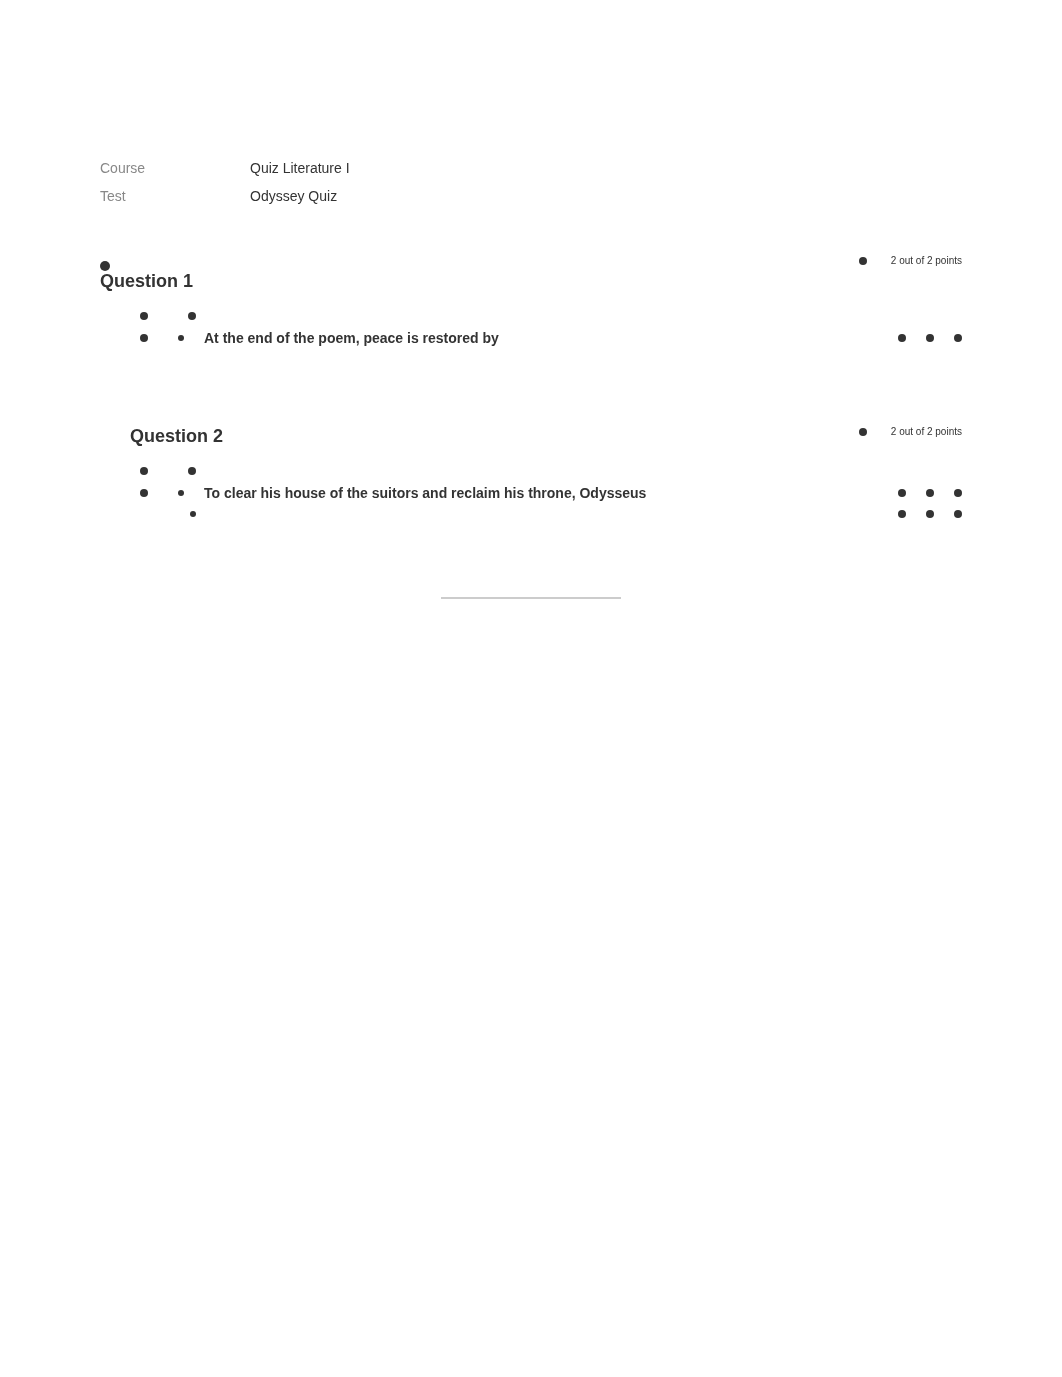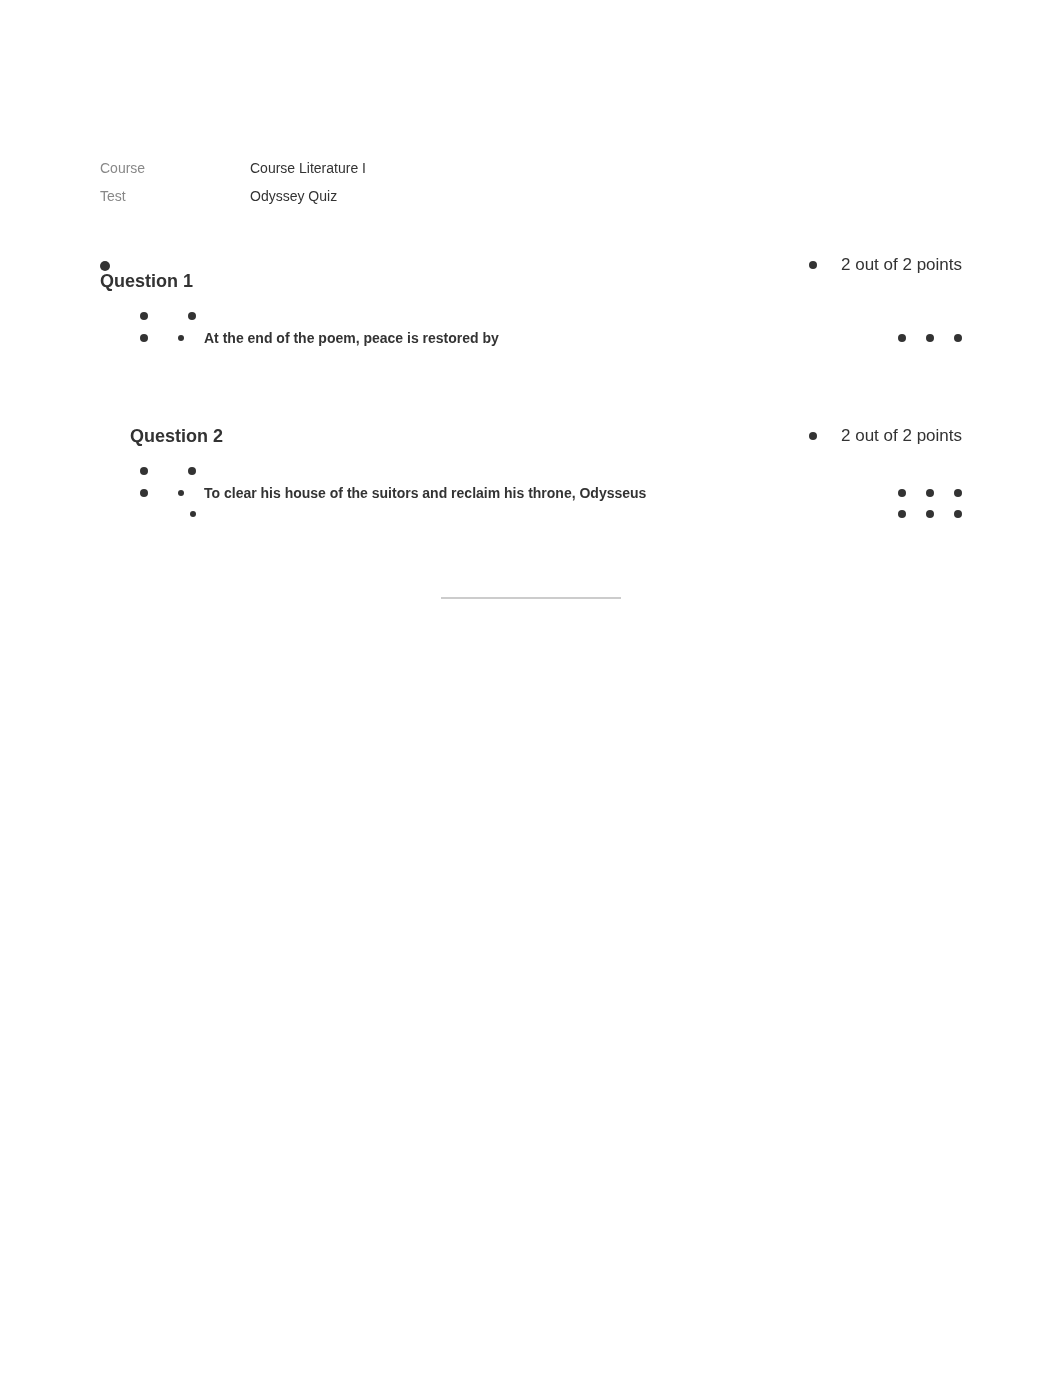--- a/index.html
+++ b/index.html
@@ -82,21 +82,21 @@
 
     .score-bullet {
       width: 8px;
       height: 8px;
       background: #333;
       border-radius: 50%;
       flex-shrink: 0;
     }
 
     .score-text {
-      font-size: 17px;
+      font-size: 10px;
       color: #333;
       margin-left: 16px;
     }
 
     .answer-rows {
       margin-left: 20px;
       font-weight: bold;
     }
 
     .dot {
@@ -177,21 +177,21 @@
     }
   </style>
 </head>
 <body>
 
 <div class="page-container">
 
   <div class="meta-section">
     <div class="meta-row">
       <span class="meta-label">Course</span>
-      <span class="meta-value">Course Literature I</span>
+      <span class="meta-value">Quiz Literature I</span>
     </div>
     <div class="meta-row">
       <span class="meta-label">Test</span>
       <span class="meta-value">Odyssey Quiz</span>
     </div>
   </div>
 
   <div class="question-section">
 
     <div class="question-header">

